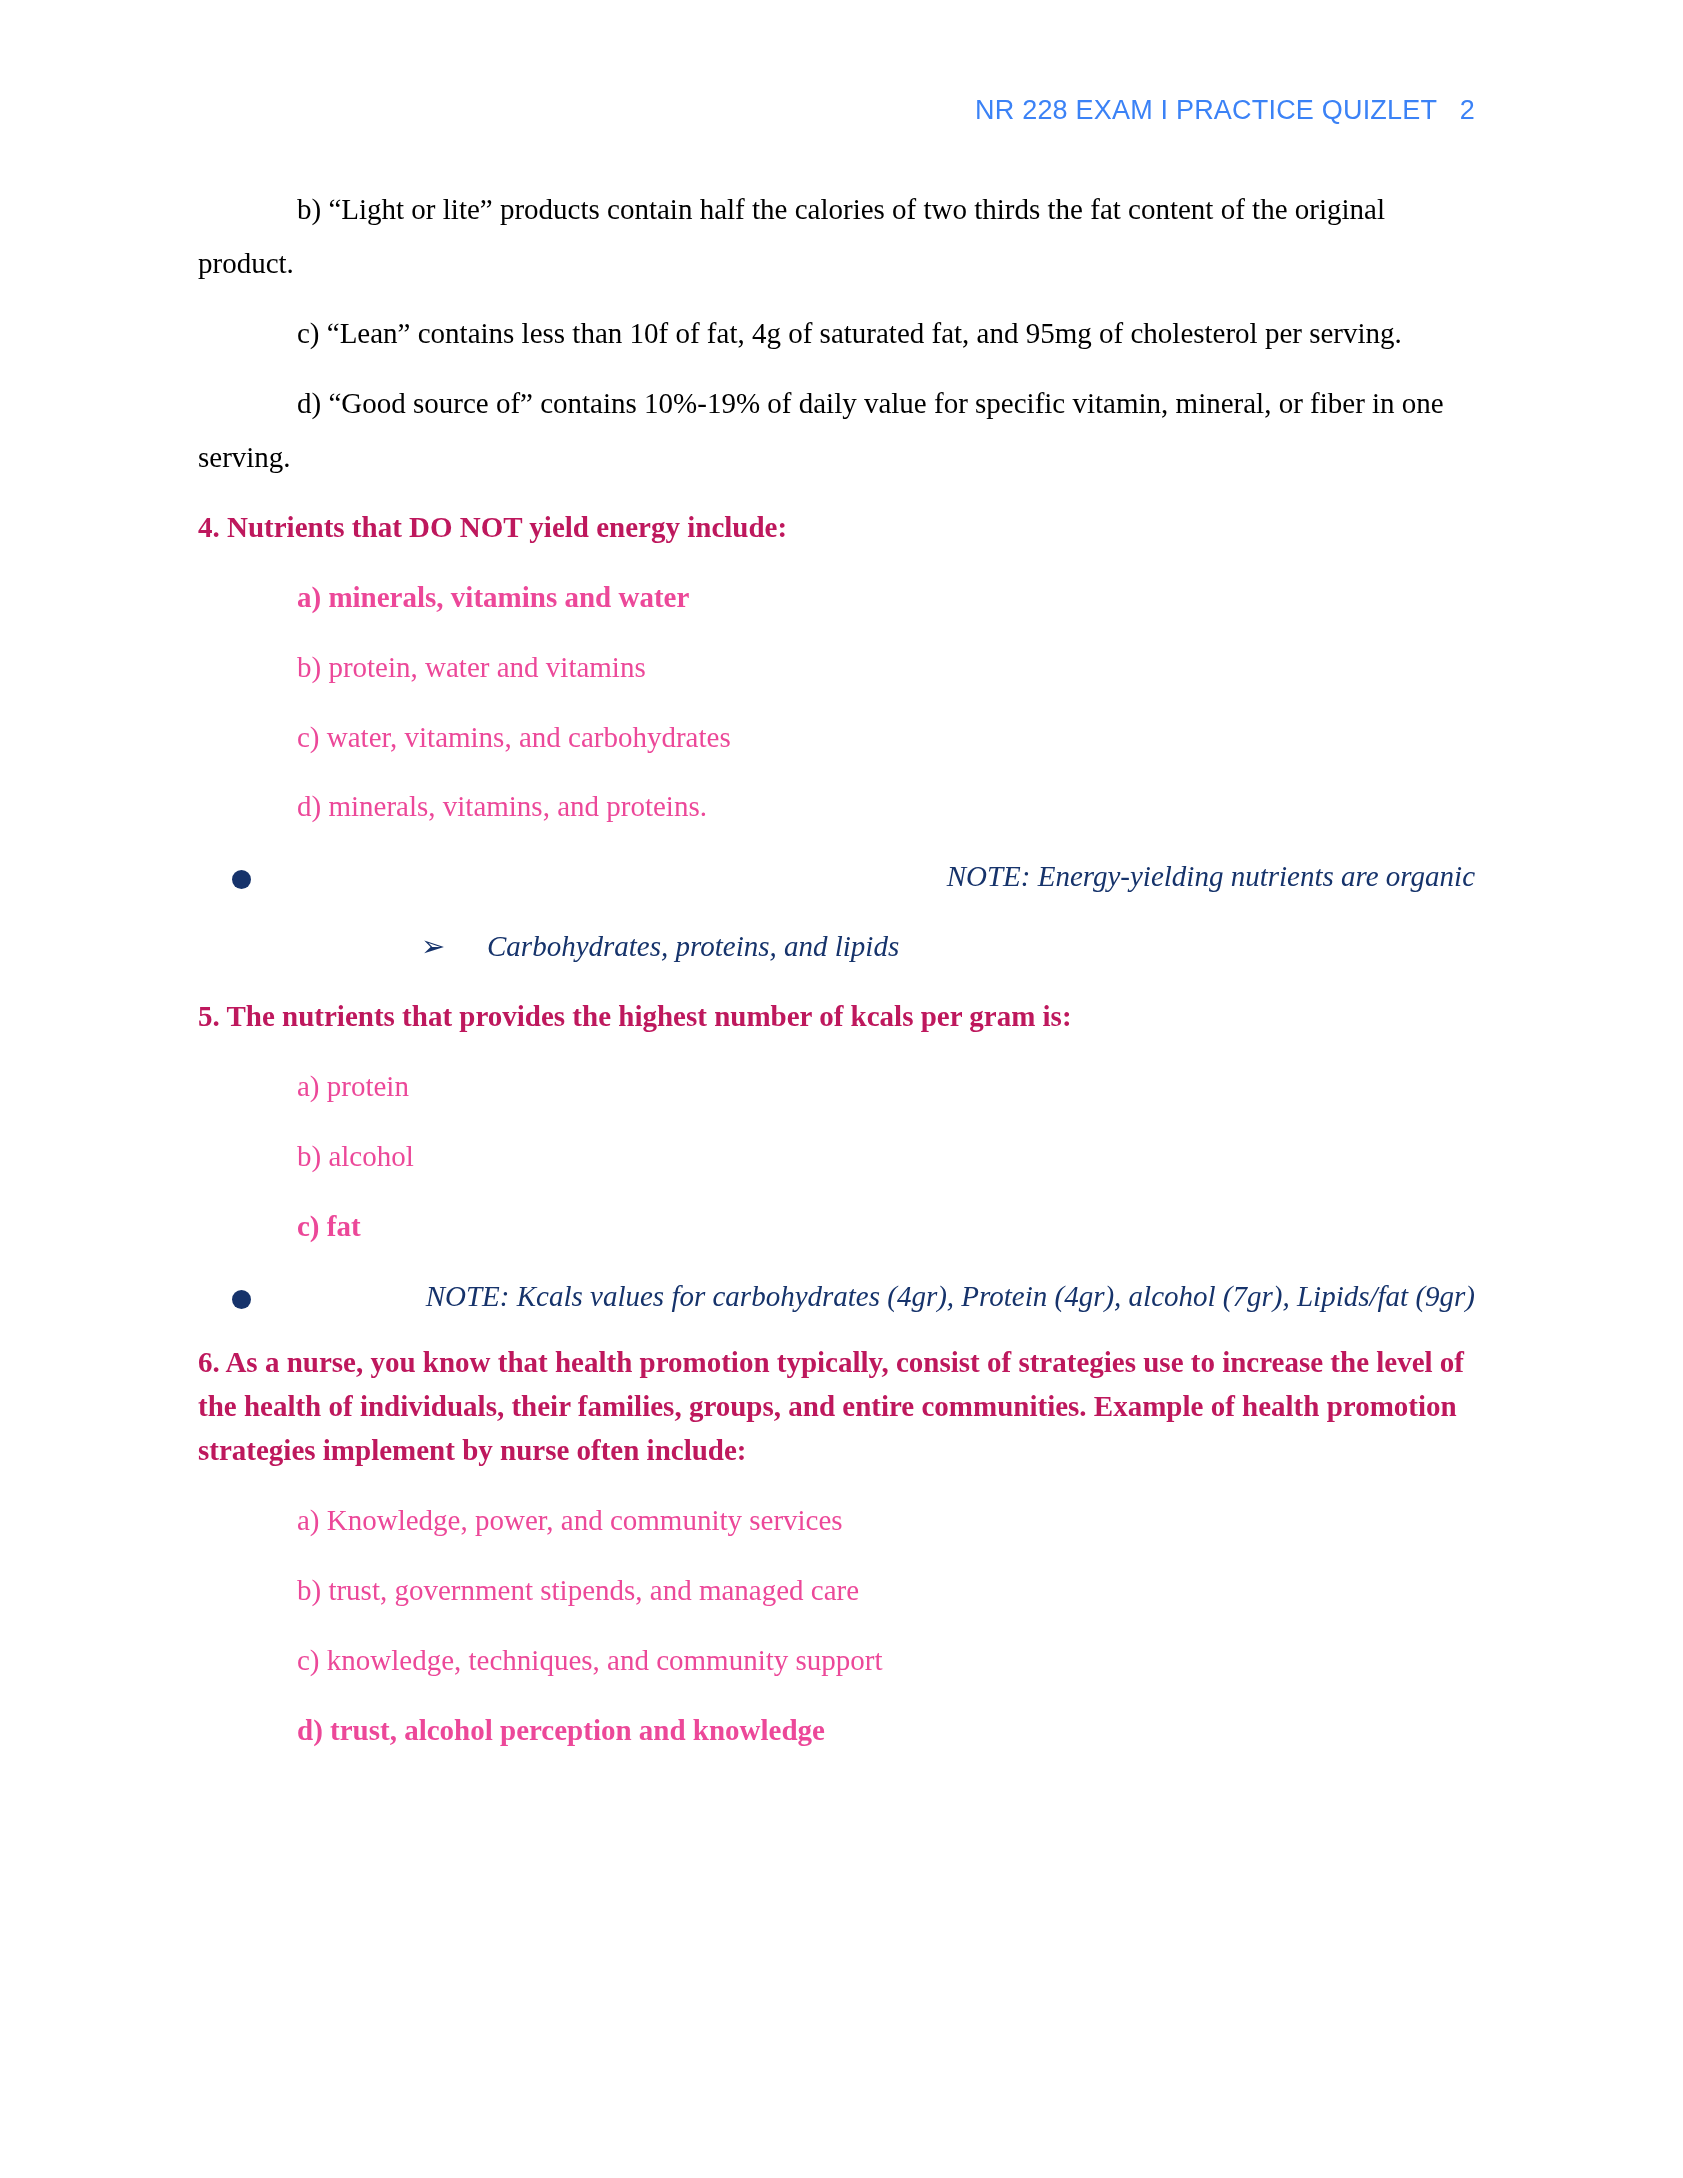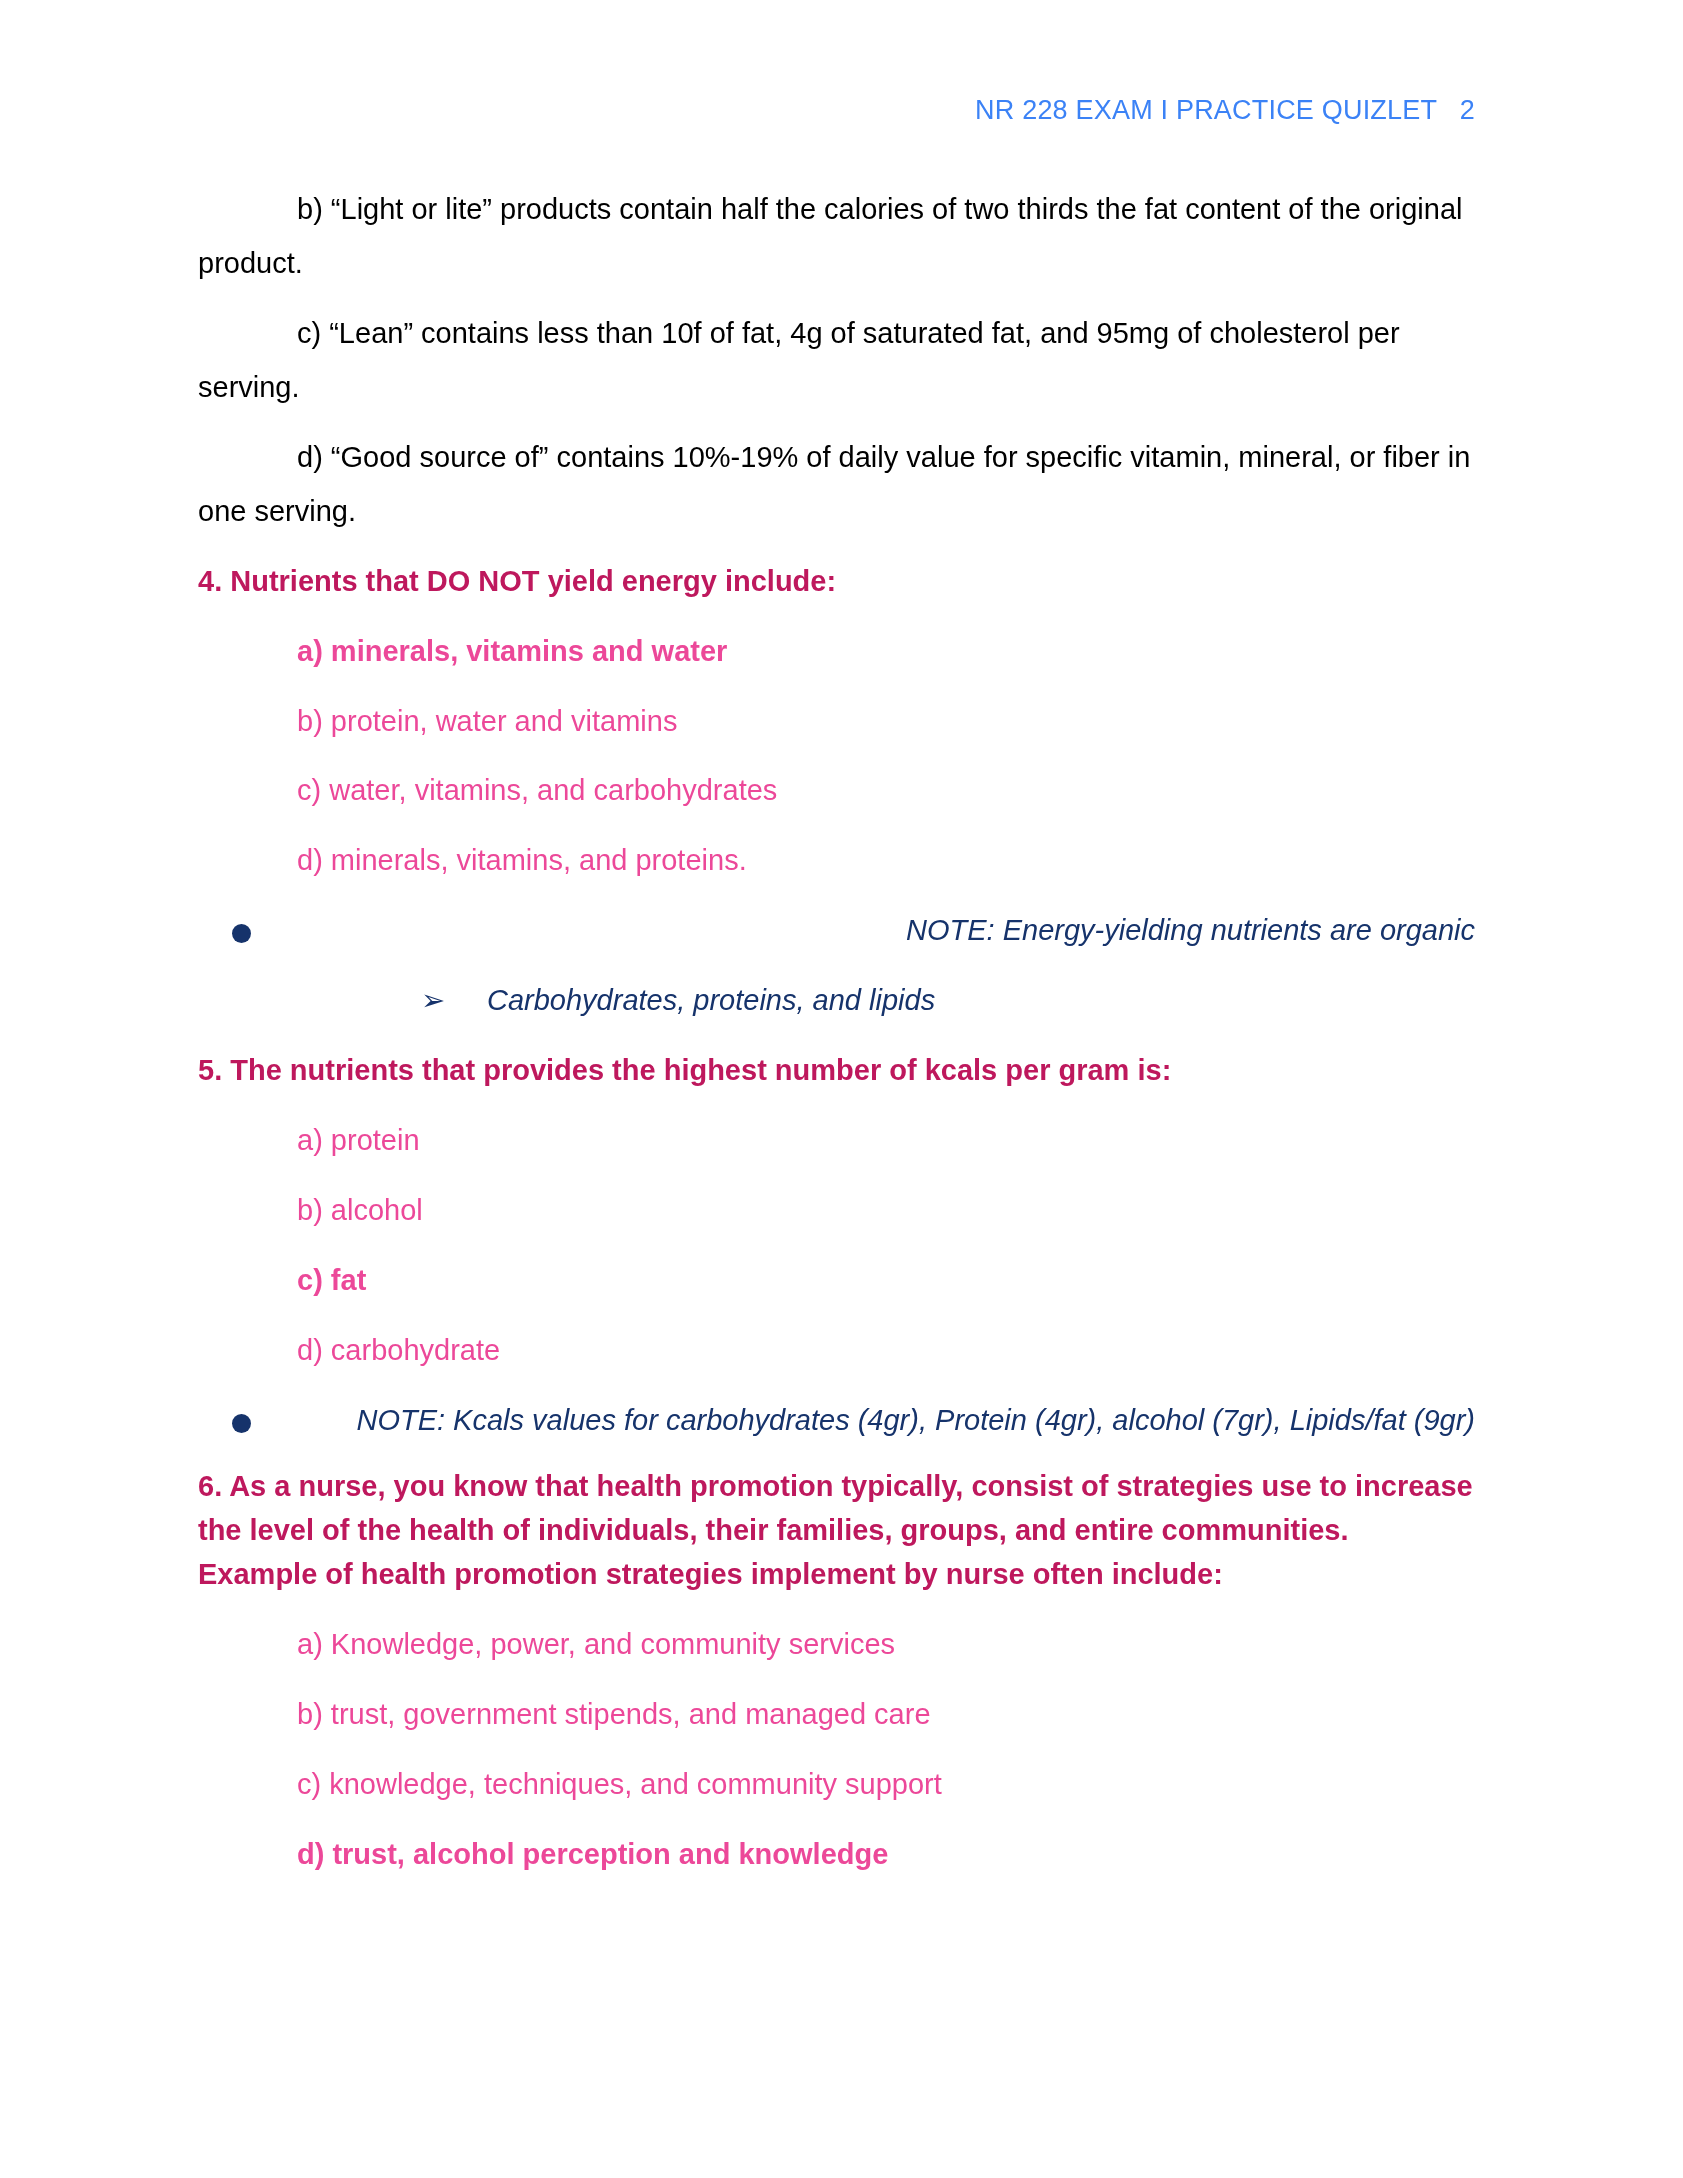--- a/index.html
+++ b/index.html
@@ -37,20 +37,21 @@
     color: #3b82f6;
     white-space: pre;
   }
 
   
   .content {
     position: absolute;
     top: 183px;
     left: 198px;
     width: 1277px;
+    font-family: Liberation Serif, serif;
   }
 
   .para {
     font-size: 29px;
     line-height: 1.86;
     color: #000;
     margin: 0 0 16px 0;
     text-indent: 0;
   }
 
@@ -164,21 +165,20 @@
     </p>
 
     <p class="qheading">5. The nutrients that provides the highest number of kcals per gram is:</p>
 
     <p class="option">a) protein</p>
 
     <p class="option">b) alcohol</p>
 
     <p class="option correct">c) fat</p>
 
-    <p class="option">d) carbohydrate</p>
 
     <p class="note-bullet">
       <span class="bullet-dot"></span>
       <span class="note-text">NOTE: Kcals values for carbohydrates (4gr), Protein (4gr), alcohol (7gr), Lipids/fat (9gr)</span>
     </p>
 
     <p class="qheading tight">6. As a nurse, you know that health promotion typically, consist of strategies use to increase the level of the health of individuals, their families, groups, and entire communities. Example of health promotion strategies implement by nurse often include:</p>
 
     <p class="option">a) Knowledge, power, and community services</p>
 

